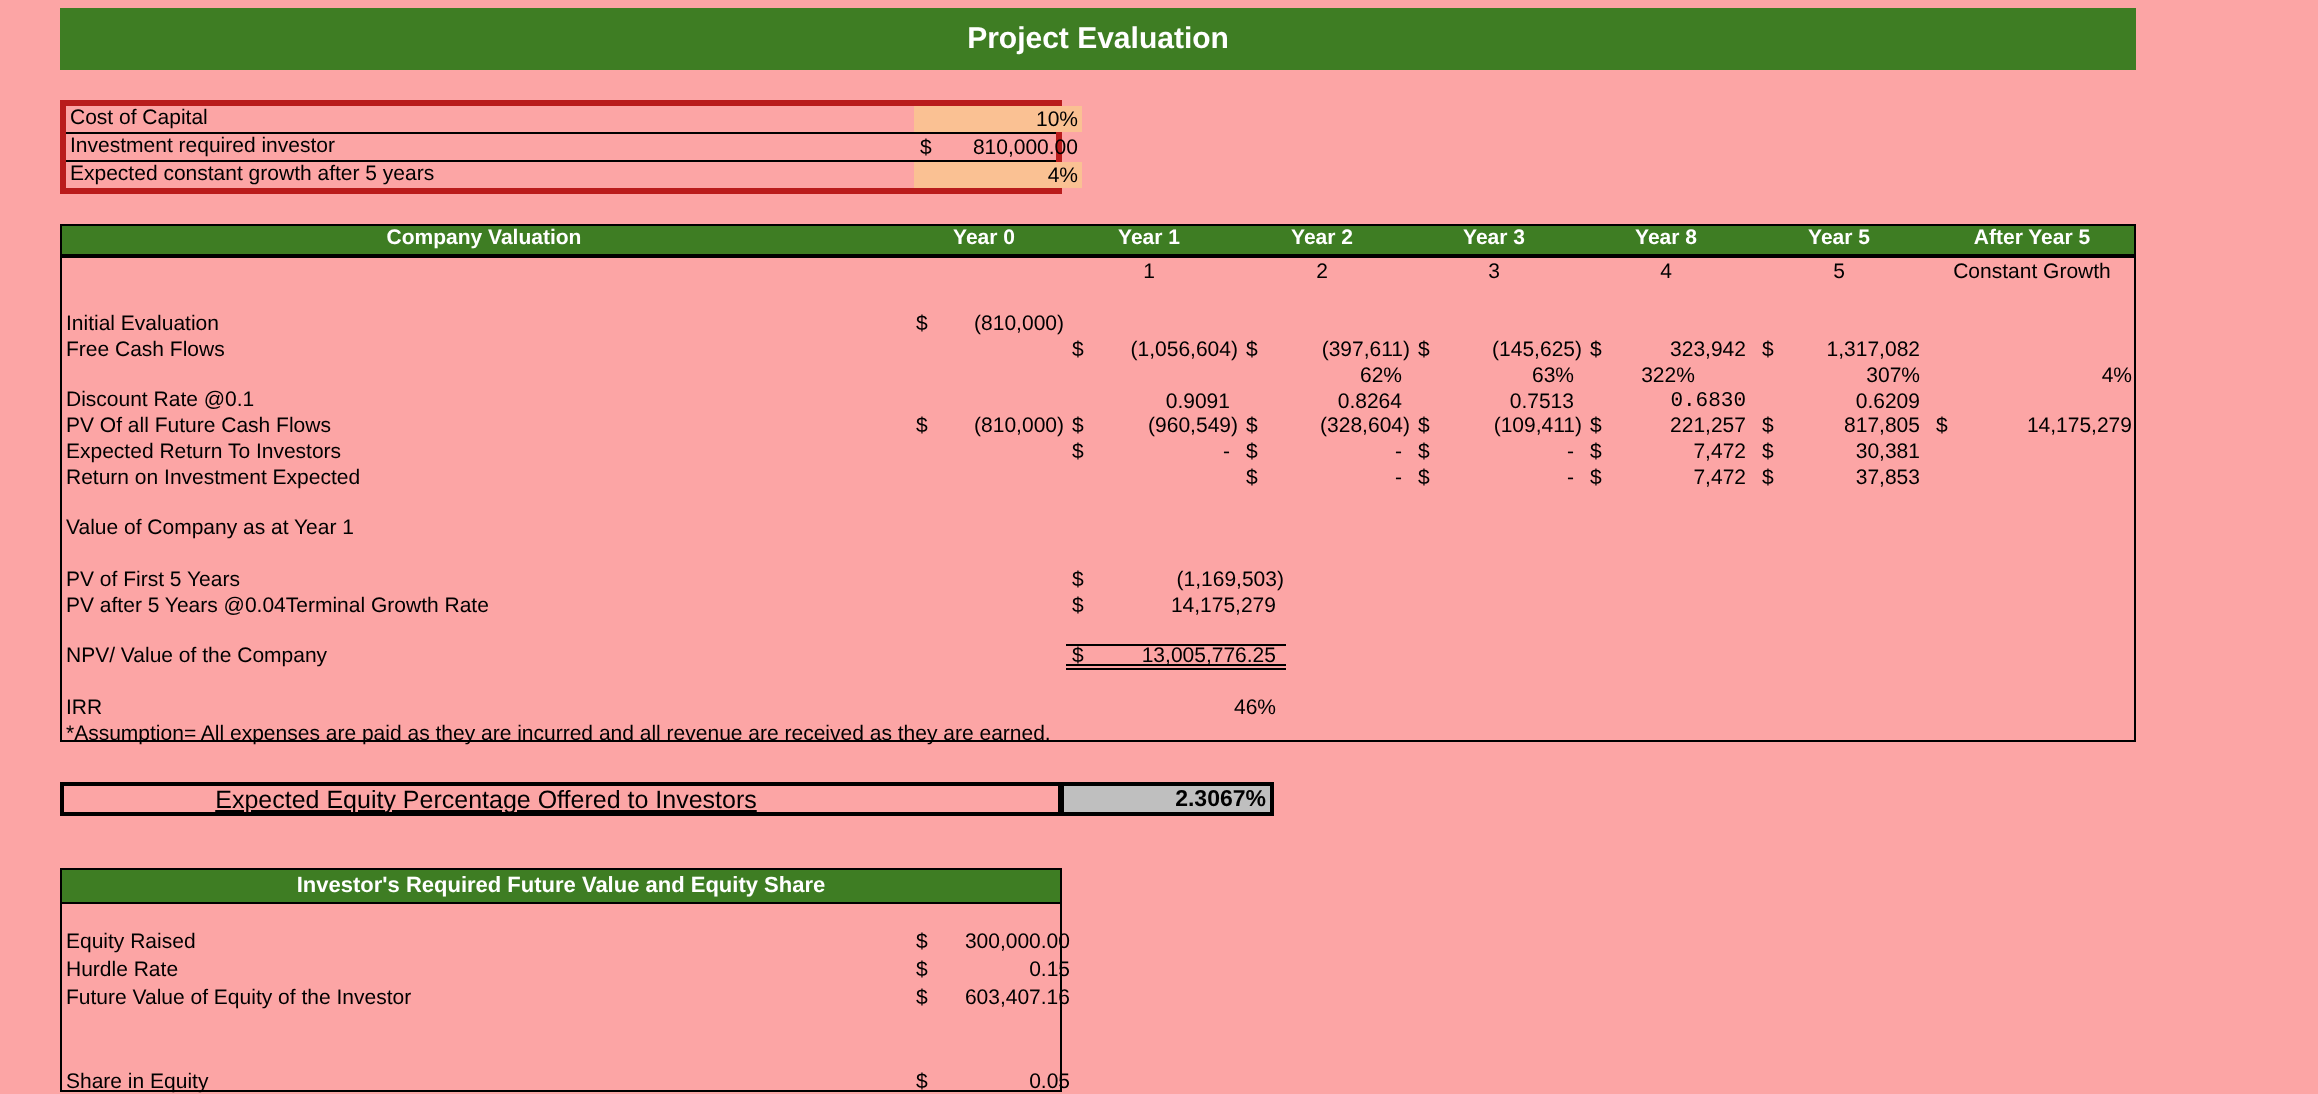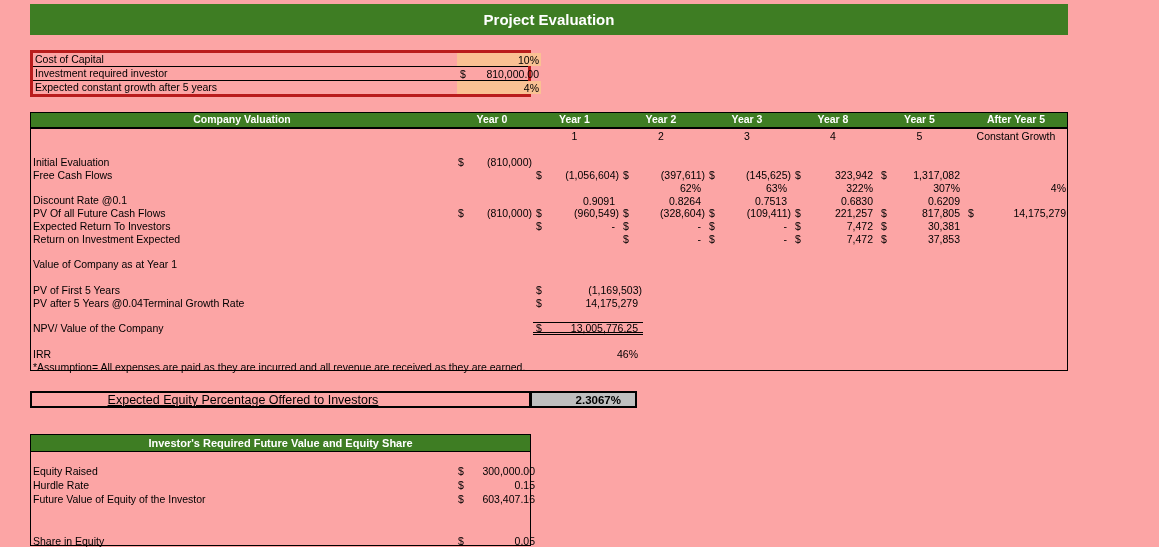--- a/index.html
+++ b/index.html
@@ -36,21 +36,21 @@
          font-size:10.5px;height:100%;padding:0 1px 0 3px;box-sizing:border-box;}
   .vcell.end{justify-content:flex-end;}
   .vcell.wide{width:110px;}
   .vcell.npv{border-top:1px solid #000;border-bottom:3px double #000;}
   .num.pad{padding-right:4px;}
 
   
   #equity-bar{left:30px;top:391px;width:501px;height:17px;border:2px solid #000;display:flex;align-items:center;}
   #equity-bar .lbl{width:422px;flex:none;text-align:center;font-size:12.5px;text-decoration:underline;white-space:nowrap;}
   #equity-val{left:530px;top:391px;width:107px;height:17px;background:#BFBFBF;border:2px solid #000;
-              display:flex;align-items:center;justify-content:flex-end;font-size:11.5px;font-weight:600;padding-right:14px;}
+              display:flex;align-items:center;justify-content:flex-end;font-size:11.5px;font-weight:600;padding-right:2px;}
 
   
   #investor{left:30px;top:434px;width:501px;height:112px;border:1px solid #000;}
   #investor .hd{height:16px;background:#3E7D23;border-bottom:1px solid #000;display:flex;align-items:center;justify-content:center;}
   #investor .hd .t{color:#fff;font-weight:bold;font-size:11px;text-align:center;}
   .iv-gap-top{height:12px;} .iv-gap-mid{height:28px;}
   .iv-row{display:flex;height:14px;align-items:center;}
   .iv-label{width:422px;flex:none;font-size:10.5px;padding-left:2px;white-space:nowrap;}
   .iv-val{width:77px;flex:none;display:flex;justify-content:space-between;align-items:center;
           font-size:10.5px;padding:0 3px;}
@@ -159,21 +159,21 @@
         <div class="vrow">
           <div class="vlabel"></div>
           <div class="vcell" style="width: 78px;"></div>
           <div class="vcell" style="width: 87px;"></div>
           <div class="vcell end" style="width: 86px;">
             <span class="num pad">62%</span>
           </div>
           <div class="vcell end" style="width: 86px;">
             <span class="num pad">63%</span>
           </div>
-          <div class="vcell end" style="width: 86px;">
+          <div class="vcell end" style="width: 86px; justify-content: center;">
             <span class="num pad">322%</span>
           </div>
           <div class="vcell end" style="width: 87px;">
             <span class="num pad">307%</span>
           </div>
           <div class="vcell end" style="width: 106px;">
             <span class="num pad">4%</span>
           </div>
         </div>
         <div class="vrow">
@@ -181,21 +181,21 @@
           <div class="vcell" style="width: 78px;"></div>
           <div class="vcell end" style="width: 87px;">
             <span class="num pad">0.9091</span>
           </div>
           <div class="vcell end" style="width: 86px;">
             <span class="num pad">0.8264</span>
           </div>
           <div class="vcell end" style="width: 86px;">
             <span class="num pad">0.7513</span>
           </div>
-          <div class="vcell end" style="width: 86px;">
+          <div class="vcell end" style="width: 86px; font-family: Liberation Mono, monospace;">
             <span class="num pad">0.6830</span>
           </div>
           <div class="vcell end" style="width: 87px;">
             <span class="num pad">0.6209</span>
           </div>
           <div class="vcell" style="width: 106px;"></div>
         </div>
         <div class="vrow">
           <div class="vlabel">PV Of all Future Cash Flows</div>
           <div class="vcell" style="width: 78px;">

